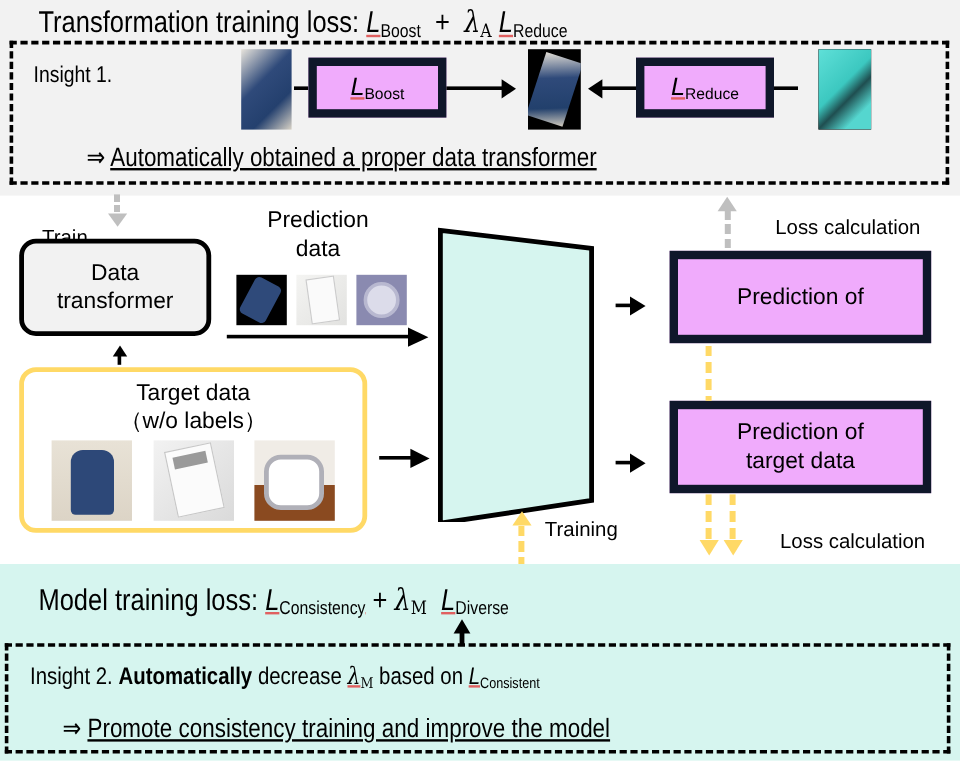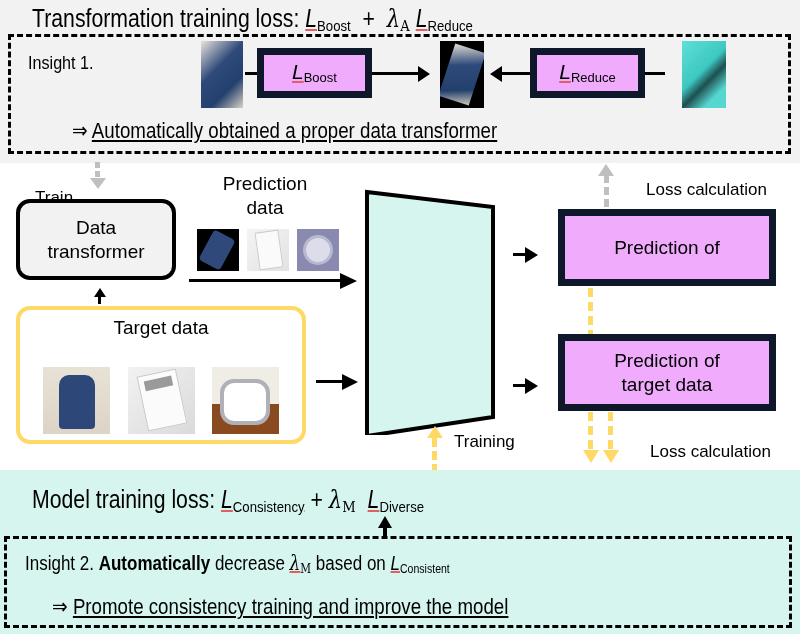--- a/index.html
+++ b/index.html
@@ -87,20 +87,21 @@
 </div>
 <div class="abs" style="left:297px; top:229px; width:42px; height:42px; background:#8a8ab0;">
   <div style="position:absolute; left:6px; top:6px; width:30px; height:30px; border-radius:50%; background:#dcdcea; border:3px solid #b8b8d0;"></div>
 </div>
 
 <div class="abs" style="left:189px; top:279px; width:152px; height:3px; background:#000;"></div>
 <div class="abs" style="left:340px; top:273px; width:0; height:0; border-top:8px solid transparent; border-bottom:8px solid transparent; border-left:17px solid #000;"></div>
 
 <div class="abs" style="left:16px; top:306px; width:290px; height:138px; border:4px solid #ffd966; border-radius:14px; background:#fff;">
   <div class="txt" style="margin-top:6px;">Target data</div>
+  <div class="txt">（w/o labels）</div>
 </div>
 <div class="abs" style="left:43px; top:367px; width:67px; height:67px; background:linear-gradient(#e8e2d6,#dcd4c6);">
   <div style="position:absolute; left:16px; top:8px; width:36px; height:54px; background:#2d4878; border-radius:10px 10px 4px 4px;"></div>
 </div>
 <div class="abs" style="left:128px; top:367px; width:67px; height:67px; background:linear-gradient(135deg,#f2f2f2,#dadada);">
   <div style="position:absolute; left:14px; top:5px; width:40px; height:56px; background:#fbfbfb; border:1px solid #c8c8c8; transform:rotate(-12deg);">
       <div style="margin:5px; height:10px; background:#9a9a9a;"></div>
     </div>
 </div>
 <div class="abs" style="left:212px; top:367px; width:67px; height:67px; background:linear-gradient(#f0ece6 55%,#8a4a20 55%);">

